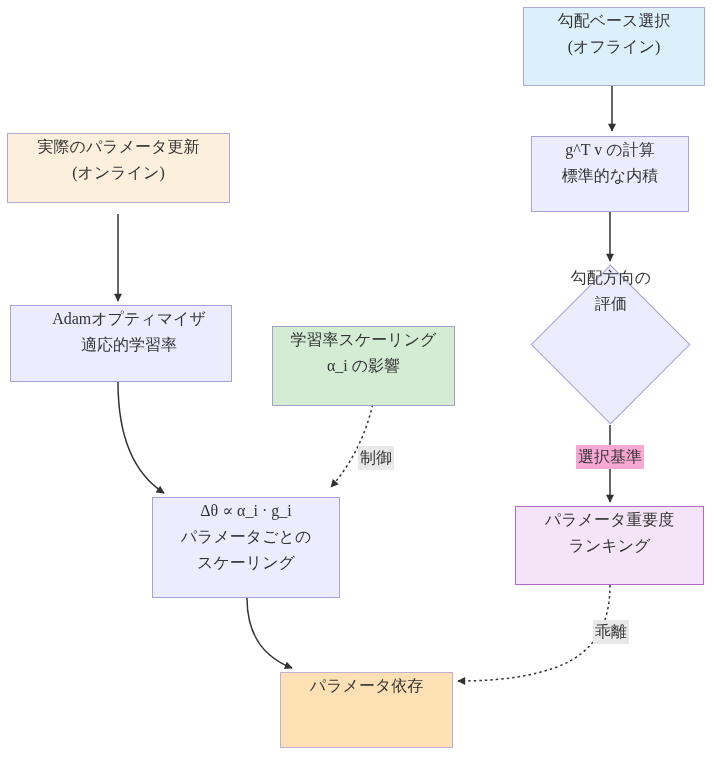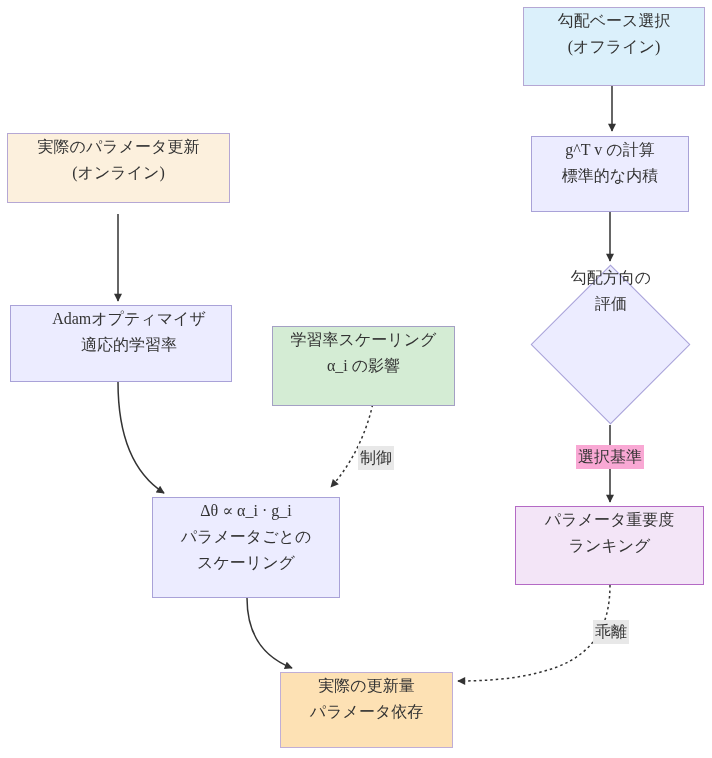--- a/index.html
+++ b/index.html
@@ -95,21 +95,20 @@
     <span>α_i の影響</span>
   </div>
 
   <div class="node" style="left: 152px; top: 497px; width: 188px; height: 101px; background-color: rgb(236, 236, 255); border-color: rgb(169, 162, 216);">
     <span>Δθ ∝ α_i · g_i</span>
     <span>パラメータごとの</span>
     <span>スケーリング</span>
   </div>
 
   <div class="node" style="left: 280px; top: 672px; width: 173px; height: 76px; background-color: rgb(253, 225, 180); border-color: rgb(192, 174, 214);">
-    <span>実際の更新量</span>
     <span>パラメータ依存</span>
   </div>
 
   <div class="edge-label" style="left: 376px; top: 458px; background-color: rgb(232, 232, 232);">制御</div>
   <div class="edge-label" style="left: 610px; top: 457px; background-color: #f9a8d4;">選択基準</div>
   <div class="edge-label" style="left: 611px; top: 632px; background-color: rgb(232, 232, 232);">乖離</div>
 
 </div>
 
 </body></html>

